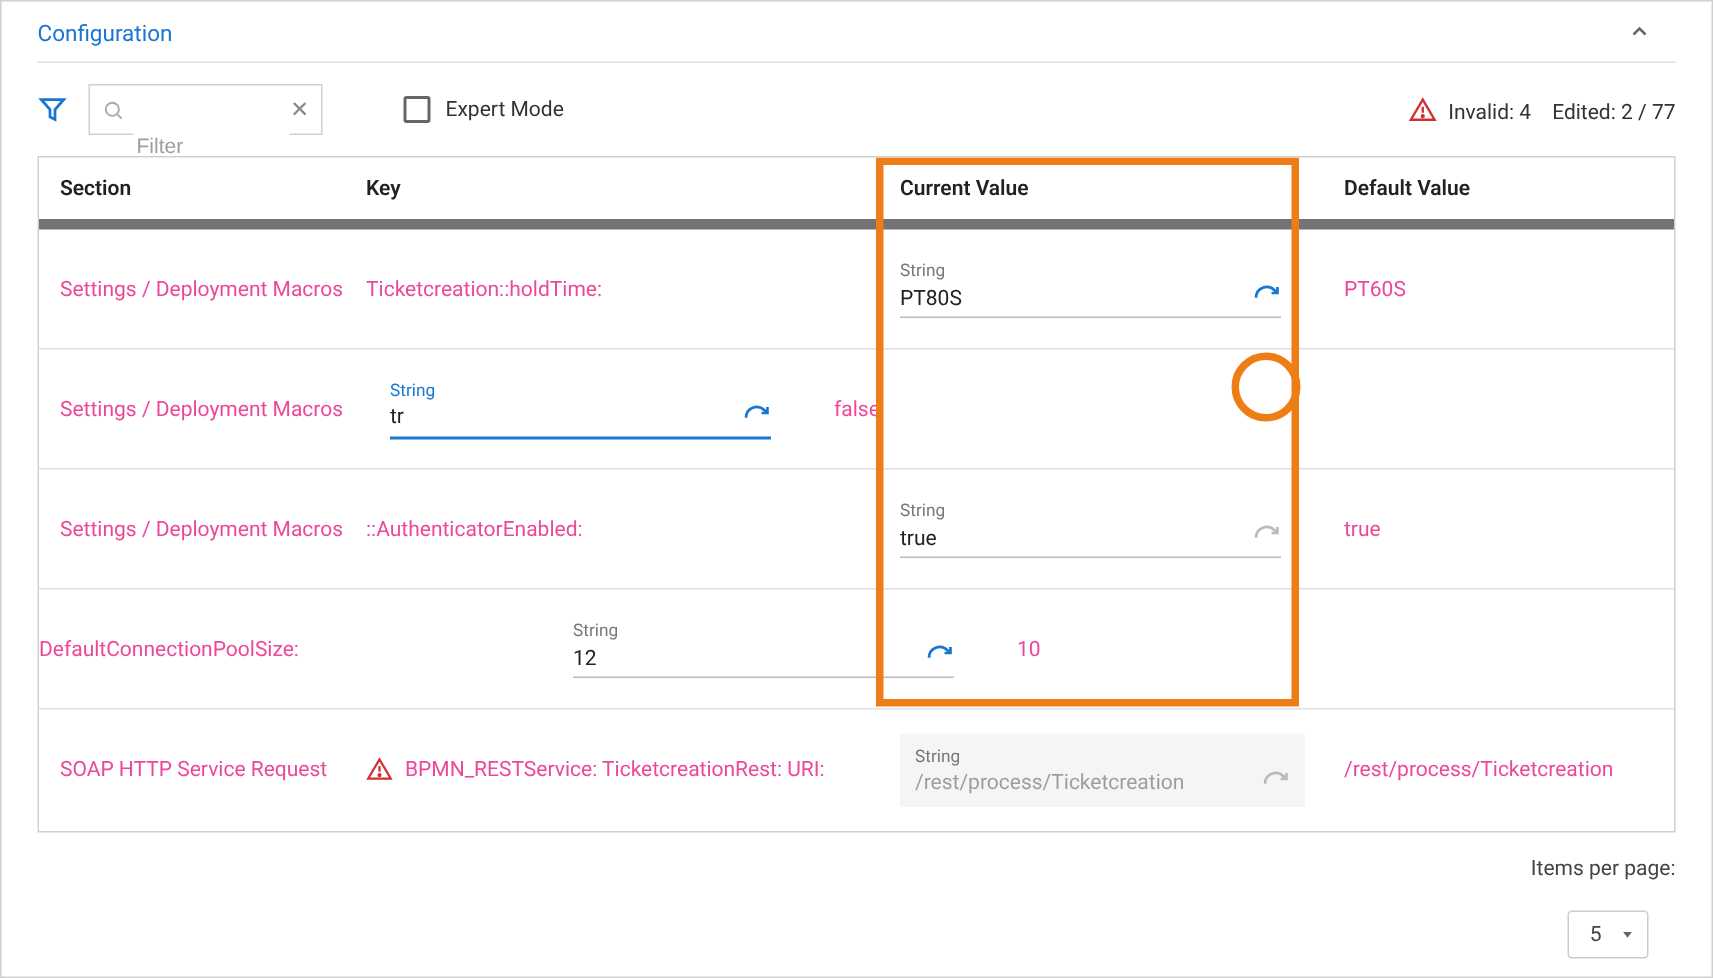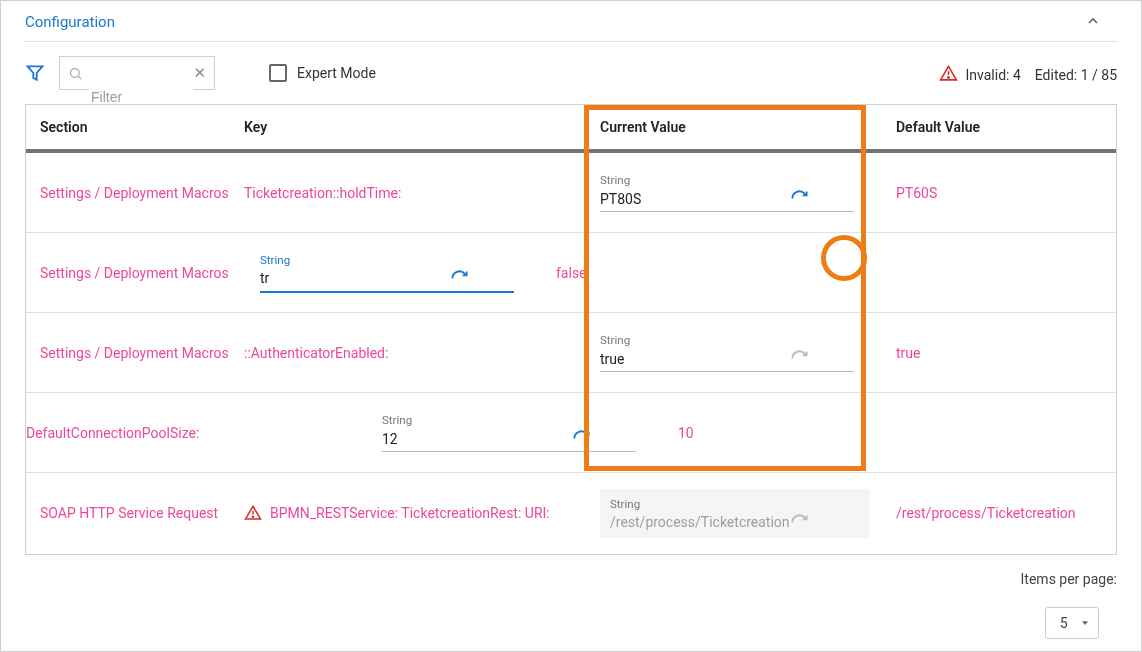--- a/index.html
+++ b/index.html
@@ -89,21 +89,21 @@
 
   .table-wrap {
     margin: 0 24px;
     border: 1px solid #d0d0d0;
     height: 451px;
     position: relative;
     overflow: hidden;
   }
   .thead {
     display: flex;
-    border-bottom: 4px solid #737373;
+    border-bottom: 7px solid #737373;
     height: 48px;
     align-items: center;
     font-weight: 600;
     font-size: 14px;
     color: #222;
   }
   .col-section { width: 218px; padding-left: 14px; }
   .col-key { width: 340px; }
   .col-current { width: 302px; padding-left: 16px; }
   .col-default { width: 230px; padding-left: 10px;}
@@ -123,21 +123,21 @@
   }
   .value-label {
     font-size: 11.5px;
     color: #777;
     margin-bottom: 2px;
   }
   .value-label.active { color: #1976d2; }
   .value-row {
     display: flex;
     align-items: center;
-    justify-content: flex-start;
+    justify-content: space-between;
   }
   .value-text {
     font-size: 14px;
     color: #222;
   }
   .value-row input.value-text {
     border: none;
     outline: none;
     background: transparent;
     padding: 0;
@@ -266,21 +266,21 @@
     <div class="toolbar-spacer"></div>
     <div class="status-right">
       <span class="warn-tri">
         <svg width="19" height="19" viewBox="0 0 24 24" fill="none" stroke="currentColor" stroke-width="2">
             <path d="M12 3 L22 20 L2 20 Z"></path>
             <line x1="12" y1="9" x2="12" y2="14"></line>
             <circle cx="12" cy="17" r="0.8" fill="currentColor"></circle>
           </svg>
       </span>
       <span class="invalid-text" style="margin-left:-6px;">Invalid: 4</span>
-      <span class="edited-text">Edited: 1 / 85</span>
+      <span class="edited-text">Edited: 2 / 77</span>
     </div>
   </div>
 
   <div class="table-wrap">
     <div class="thead">
       <div class="col-section">Section</div>
       <div class="col-key">Key</div>
       <div class="col-current">Current Value</div>
       <div class="col-default">Default Value</div>
     </div>

